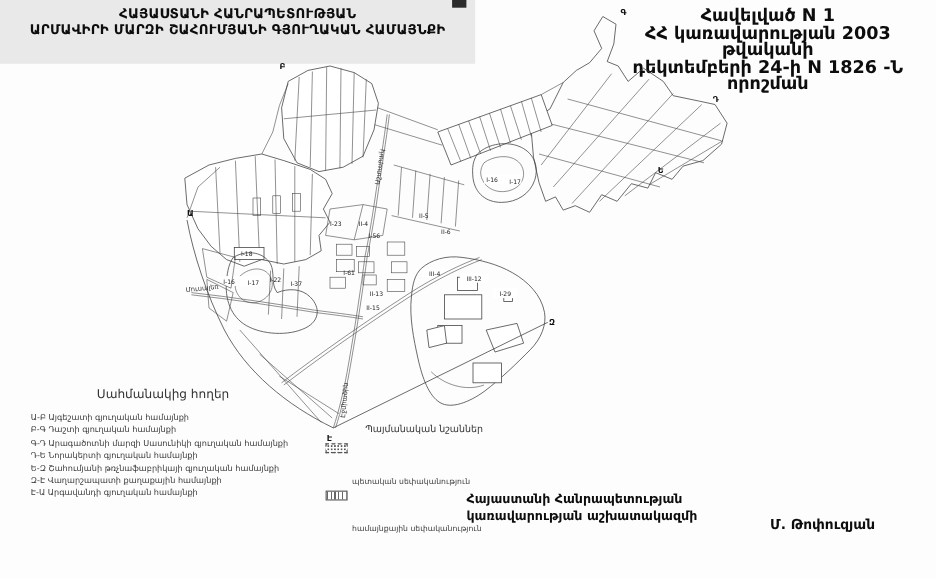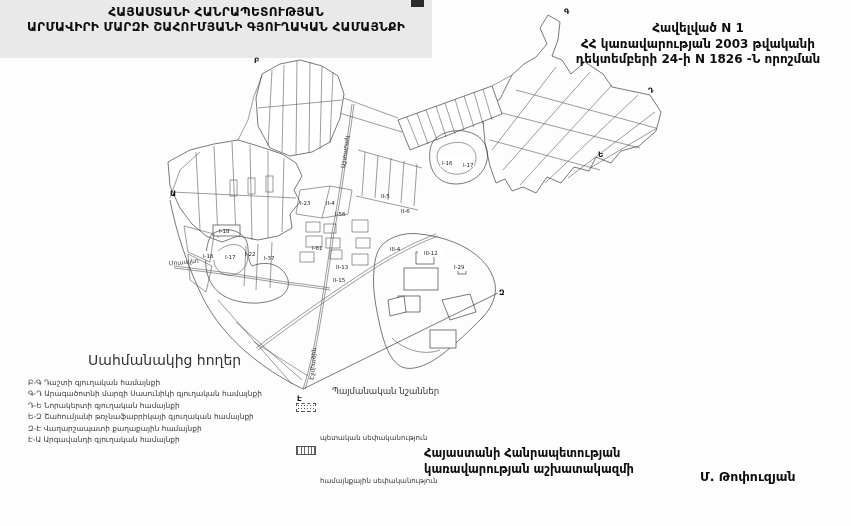--- a/index.html
+++ b/index.html
@@ -4,25 +4,25 @@
 <style>
   html,body{margin:0;padding:0;}
   body{width:851px;height:526px;position:relative;background:#fdfdfd;overflow:hidden;
        font-family:"DejaVu Sans",sans-serif;color:#1e1e1e;}
   .abs{position:absolute;}
   
   #title-backdrop{left:0;top:0;width:432px;height:58px;background:#e9e9e9;}
   #title-smudge{left:411px;top:0;width:13px;height:7px;background:#2b2b2b;}
   #main-title{left:2px;top:5px;width:428px;text-align:center;font-weight:bold;
               font-size:12.2px;line-height:15px;letter-spacing:.2px;color:#0d0d0d;}
-  #annex{left:548px;top:21px;width:300px;text-align:center;font-weight:bold;
-         font-size:12px;line-height:15.5px;color:#0d0d0d;}
+  #annex{left:548px;top:6px;width:300px;text-align:center;font-weight:bold;
+         font-size:16px;line-height:15.5px;color:#0d0d0d;}
   
   #adjacent-legend{left:28px;top:352px;width:260px;}
-  #adjacent-title{margin-left:60px;font-size:14px;color:#333;margin-bottom:9px;}
+  #adjacent-title{margin-left:60px;font-size:11px;color:#333;margin-bottom:9px;}
   .adj-item{font-size:7.4px;line-height:11.4px;color:#3a3a3a;white-space:nowrap;}
   
   #symbols-legend{left:296px;top:386px;width:190px;}
   #symbols-title{margin-left:36px;font-size:8.6px;color:#333;margin-bottom:6px;}
   .sym-row{display:flex;align-items:flex-start;margin-bottom:2.5px;}
   .sw{flex:0 0 auto;display:inline-block;width:18px;height:7px;border:1px solid #555;
       margin-right:4px;margin-top:1px;background:#fff;}
   .sw[data-pattern="stipple"]{border-style:dashed;
       background-image:radial-gradient(#555 .6px,transparent .7px);background-size:3px 3px;}
   .sw[data-pattern="hatch"]{
@@ -187,20 +187,21 @@
     </g>
   <g id="g-roads">
       <text x="347" y="152" transform="rotate(-83 347 152)" class="rlbl">Աշտարակ</text>
       <text x="184" y="264" transform="rotate(-6 184 264)" class="rlbl">Մուսալեռ</text>
       <text x="315" y="364" transform="rotate(-85 315 364)" class="rlbl">Էջմիածին</text>
     </g>
 </svg>
 
 <div class="abs" id="adjacent-legend">
   <div id="adjacent-title">Սահմանակից հողեր</div>
+  <div class="adj-item">Ա-Բ Այգեշատի գյուղական համայնքի</div>
   <div class="adj-item">Բ-Գ Դաշտի գյուղական համայնքի</div>
   <div class="adj-item">Գ-Դ Արագածոտնի մարզի Սասունիկի գյուղական համայնքի</div>
   <div class="adj-item">Դ-Ե Նորակերտի գյուղական համայնքի</div>
   <div class="adj-item">Ե-Զ Շահումյանի թռչնաֆաբրիկայի գյուղական համայնքի</div>
   <div class="adj-item">Զ-Է Վաղարշապատի քաղաքային համայնքի</div>
   <div class="adj-item">Է-Ա Արգավանդի գյուղական համայնքի</div>
 </div>
 
 <div class="abs" id="symbols-legend">
   <div id="symbols-title">Պայմանական նշաններ</div>

